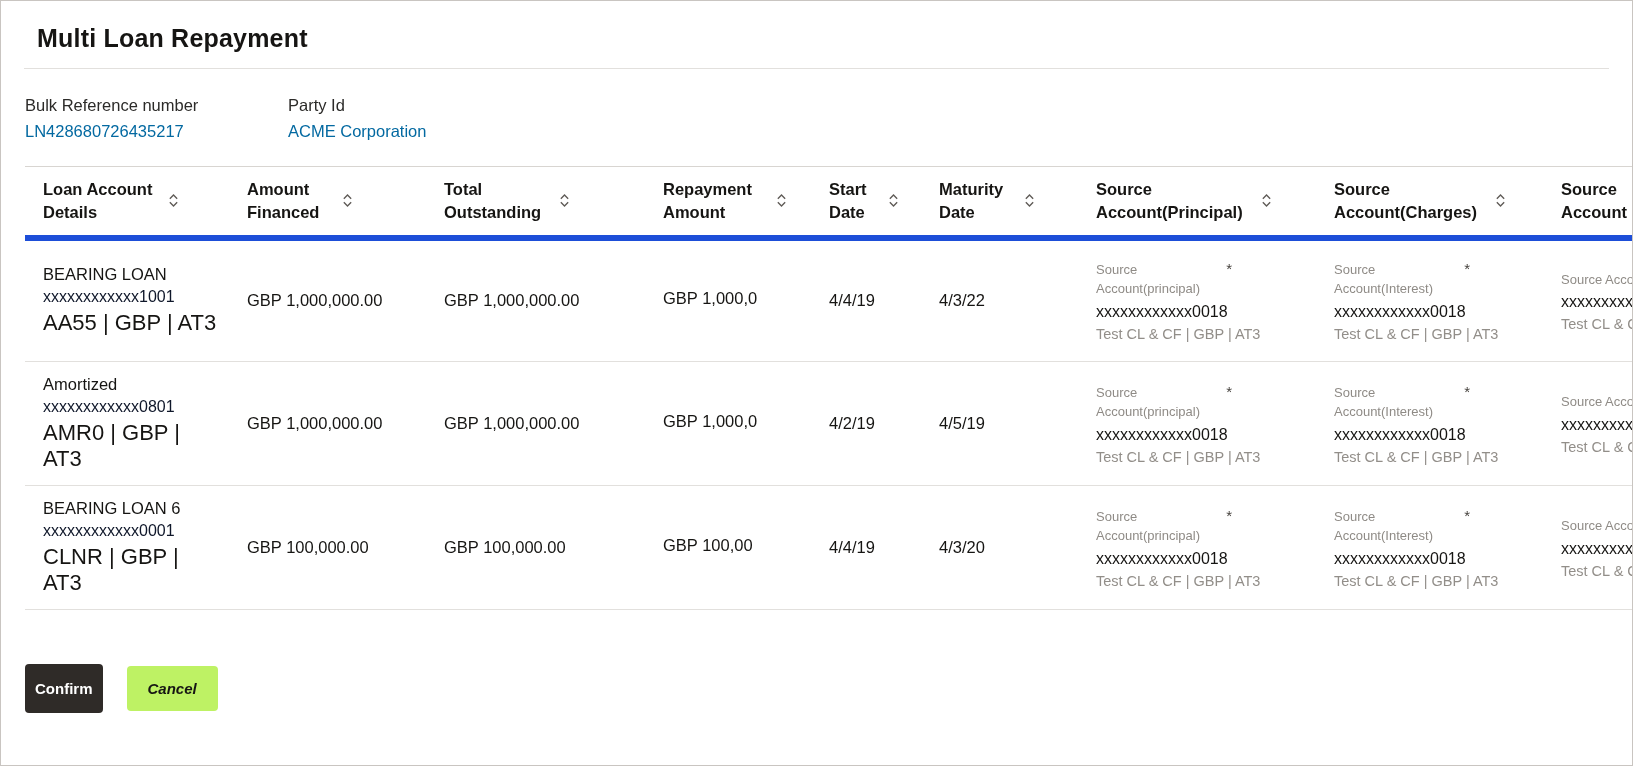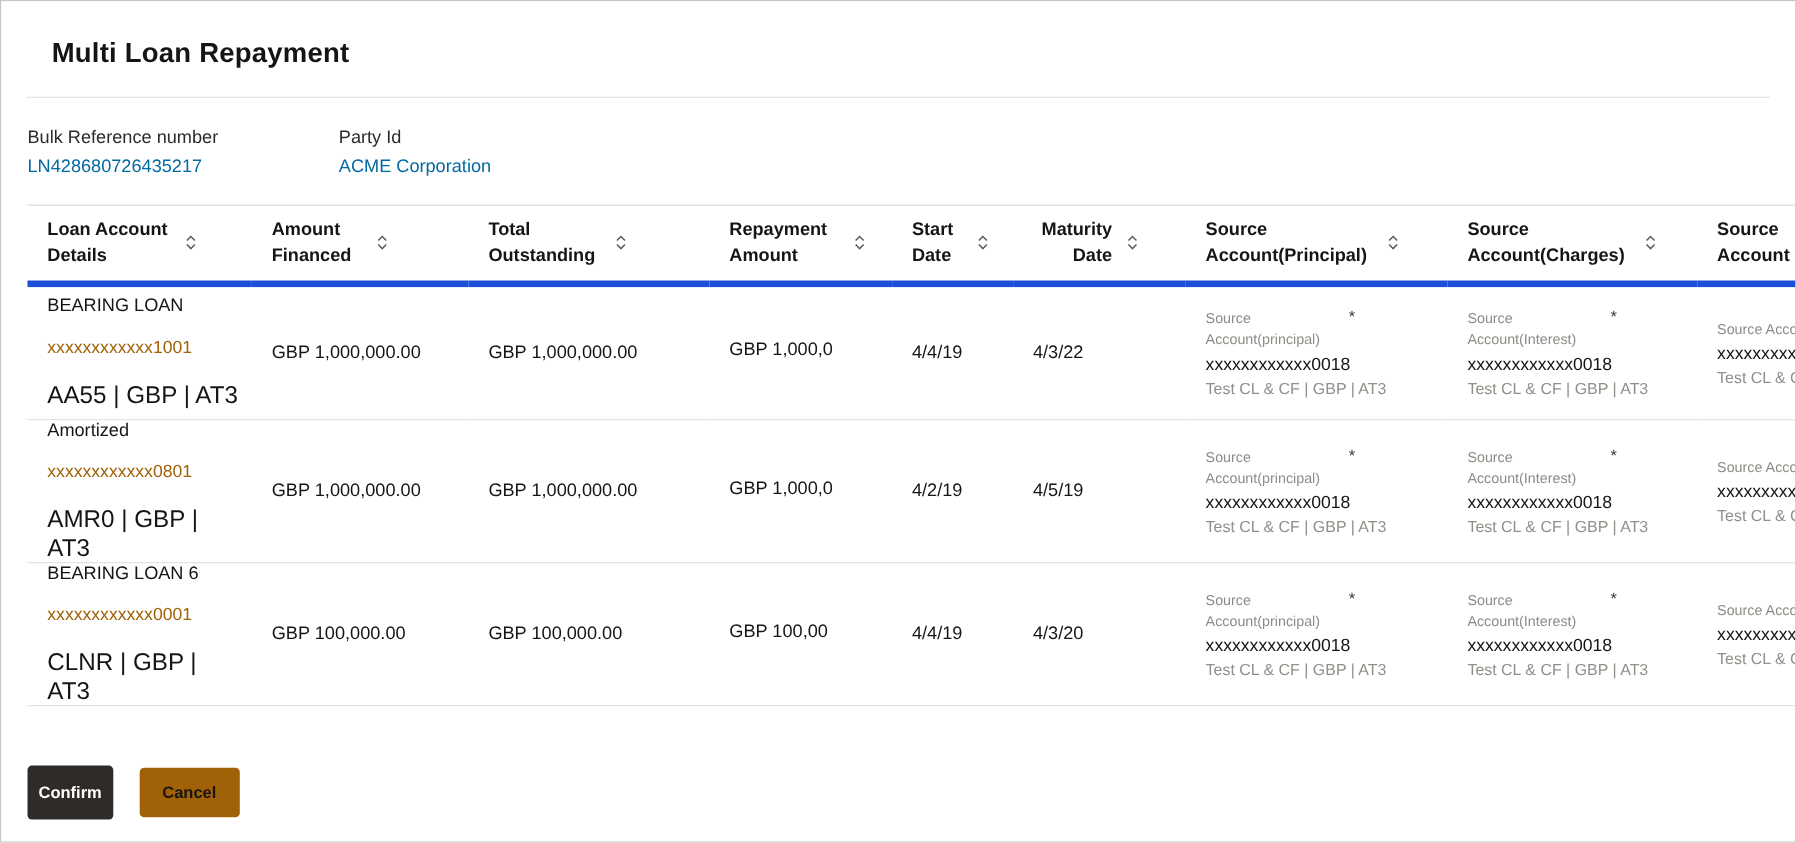--- a/index.html
+++ b/index.html
@@ -11,30 +11,30 @@
     background: #ffffff;
     border: 1px solid #c9c5c1;
     font-family: "Liberation Sans", sans-serif;
     color: #161513;
     position: relative;
   }
 
   
   .page-header { padding: 23px 24px 15px 36px; }
   .page-title {
-    margin: 10px;
+    margin: 0;
     font-size: 25px;
     font-weight: 700;
     letter-spacing: 0.2px;
     color: #161513;
   }
   .title-divider { border-bottom: 1px solid #e2e0dd; margin: 0 23px; }
 
   
-  .summary { display: flex; padding: 27px 24px 25px 24px; font-size: 16.5px; gap: 20px; }
+  .summary { display: flex; padding: 27px 24px 25px 24px; font-size: 16.5px; }
   .summary-item:first-child { width: 263px; }
   .s-label { margin-bottom: 7px; color: #2c2b29; }
   .s-value { color: #0369a1; }
 
   
   .table-wrap { width: 1790px; }
   table.loans {
     border-collapse: collapse;
     table-layout: fixed;
     width: 1758px;
@@ -53,59 +53,59 @@
     font-weight: 700;
     color: #161513;
   }
   .th-inner { display: flex; align-items: center; }
   .th-label { line-height: 1.35; }
   thead th:nth-child(1) .th-label { width: 112px; }
   thead th:nth-child(2) .th-label { width: 82px; }
   thead th:nth-child(3) .th-label { width: 102px; }
   thead th:nth-child(4) .th-label { width: 100px; }
   thead th:nth-child(5) .th-label { width: 46px; }
-  thead th:nth-child(6) .th-label { width: 72px; text-align: right; }
+  thead th:nth-child(6) .th-label { width: 72px; }
   thead th:nth-child(7) .th-label { width: 152px; }
   thead th:nth-child(8) .th-label { width: 148px; }
   thead th:nth-child(9) .th-label { width: 70px; }
   .sort { margin-left: 13px; display: inline-flex; cursor: pointer; flex: none; }
 
   table.loans tbody td {
     height: 124px;
     border-bottom: 1px solid #e2e0dd;
     font-size: 16.5px;
     color: #161513;
   }
 
   .loan-name { font-size: 16.5px; }
   .loan-number {
     display: inline-block;
-    margin: 20px 0;
+    margin: 4px 0;
     font-size: 16px;
-    color: #a16207;
+    color: #0f172a;
     text-decoration: none;
     cursor: pointer;
   }
   .loan-meta { font-size: 22px; }
 
   .amt, .date-val { white-space: nowrap; }
   .repay-val { white-space: nowrap; overflow: hidden; display: inline-block; max-width: 100px; text-align: center; }
 
   
   .src { position: relative; width: 132px; }
   .src-label { font-size: 13px; line-height: 1.5; color: #8f8b86; }
   .req { position: absolute; top: 0; right: -4px; font-size: 15px; color: #45413d; }
   .src-account { margin-top: 4px; font-size: 16px; color: #161513; white-space: nowrap; }
   .src-meta { margin-top: 5px; font-size: 14.5px; color: #928e89; white-space: nowrap; }
 
   
   .actions { margin: 54px 0 0 24px; display: flex; align-items: center; }
   .btn { font-family: "Liberation Sans", sans-serif; font-weight: 700; font-size: 15px; border: none; border-radius: 4px; cursor: pointer; }
   .btn-primary { background: #2f2b28; color: #ffffff; padding: 16px 10px; }
-  .btn-secondary { background: #a16207; color: #161513; padding: 14px 21px; margin-left: 24px; }
+  .btn-secondary { background: #bef264; color: #161513; padding: 14px 21px; margin-left: 24px; font-style: italic; }
 </style>
 </head>
 <body>
 
 <div class="page-header">
   <h1 class="page-title">Multi Loan Repayment</h1>
 </div>
 <div class="title-divider"></div>
 
 <div class="summary">

